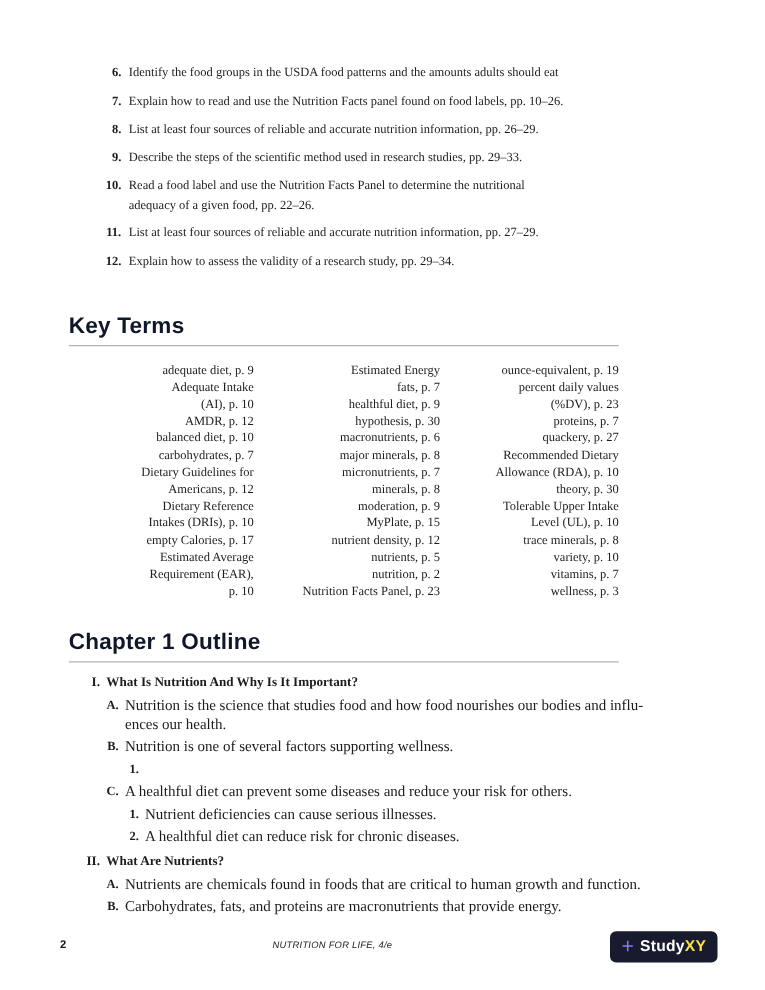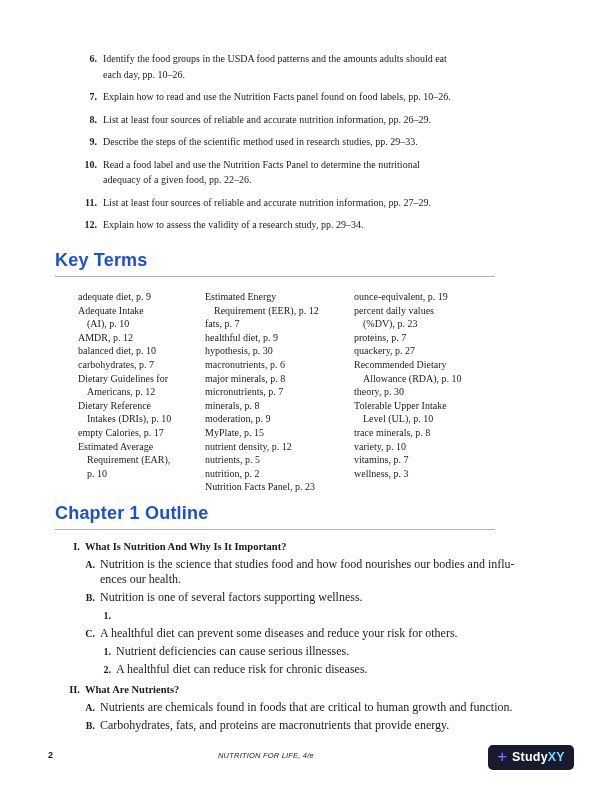--- a/index.html
+++ b/index.html
@@ -12,27 +12,27 @@
   
   .objectives{position:absolute;top:51px;left:55px;width:455px;}
   .obj-item{display:flex;margin-bottom:7px;}
   .obj-num{width:42px;min-width:42px;text-align:right;font-weight:700;font-size:10px;line-height:15.5px;}
   .obj-lines{margin-left:6px;}
   .obj-line{font-size:10px;line-height:15.5px;white-space:nowrap;}
 
   
   .section-heading{
     font-family:"Liberation Sans", sans-serif;font-weight:700;font-size:18px;
-    margin:0;color:#1d4ed8;letter-spacing:.2px;
+    margin:0;color:#0f172a;letter-spacing:.2px;
   }
   .rule{height:1px;background:#b3b3b3;margin-top:5px;}
 
   
   .keyterms{position:absolute;top:250px;left:55px;width:440px;}
-  .terms-grid{position:relative;margin-top:13px;height:210px;}
+  .terms-grid{position:relative;margin-top:13px;height:210px;text-align:right;}
   .term-col{position:absolute;top:0;}
   .term-col.c0{left:23px;width:125px;}
   .term-col.c1{left:150px;width:147px;}
   .term-col.c2{left:299px;width:141px;}
   .term-line{font-size:10px;line-height:13.6px;white-space:nowrap;}
   .term-line.cont{padding-left:9px;}
 
   
   .outline-sec{position:absolute;top:503px;left:55px;width:440px;}
   .outline-items{margin-top:9px;}
@@ -74,21 +74,20 @@
 </head>
 <body>
 
 <div class="page">
 
   <div class="objectives" id="objectives">
       <div class="obj-item">
         <span class="obj-num">6.</span>
         <div class="obj-lines">
           <div class="obj-line">Identify the food groups in the USDA food patterns and the amounts adults should eat</div>
-          <div class="obj-line">each day, pp. 10–26.</div>
         </div>
       </div>
       <div class="obj-item">
         <span class="obj-num">7.</span>
         <div class="obj-lines">
           <div class="obj-line">Explain how to read and use the Nutrition Facts panel found on food labels, pp. 10–26.</div>
         </div>
       </div>
       <div class="obj-item">
         <span class="obj-num">8.</span>
@@ -157,21 +156,20 @@
           </div>
           <div class="term">
             <div class="term-line">Estimated Average</div>
             <div class="term-line cont">Requirement (EAR),</div>
             <div class="term-line cont">p. 10</div>
           </div>
         </div>
         <div class="term-col c1">
           <div class="term">
             <div class="term-line">Estimated Energy</div>
-            <div class="term-line cont">Requirement (EER), p. 12</div>
           </div>
           <div class="term">
             <div class="term-line">fats, p. 7</div>
           </div>
           <div class="term">
             <div class="term-line">healthful diet, p. 9</div>
           </div>
           <div class="term">
             <div class="term-line">hypothesis, p. 30</div>
           </div>
@@ -310,17 +308,17 @@
           </div>
         </div>
       </div>
   </section>
 
   <footer class="footer">
     <span class="pagenum">2</span>
     <span class="booktitle">NUTRITION FOR LIFE, 4/e</span>
     <div class="logo" id="brand-logo" style="background: rgb(23, 27, 45);">
       <span class="plus" style="color: rgb(136, 120, 239);">+</span>
-      <span class="brand" style="color: rgb(255, 255, 255);"><span>Study</span><span class="accent" style="color: #7dd3fc;">XY</span></span>
+      <span class="brand" style="color: rgb(255, 255, 255);"><span>Study</span><span class="accent" style="color: #fde047;">XY</span></span>
     </div>
   </footer>
 
 </div>
 
 </body></html>

